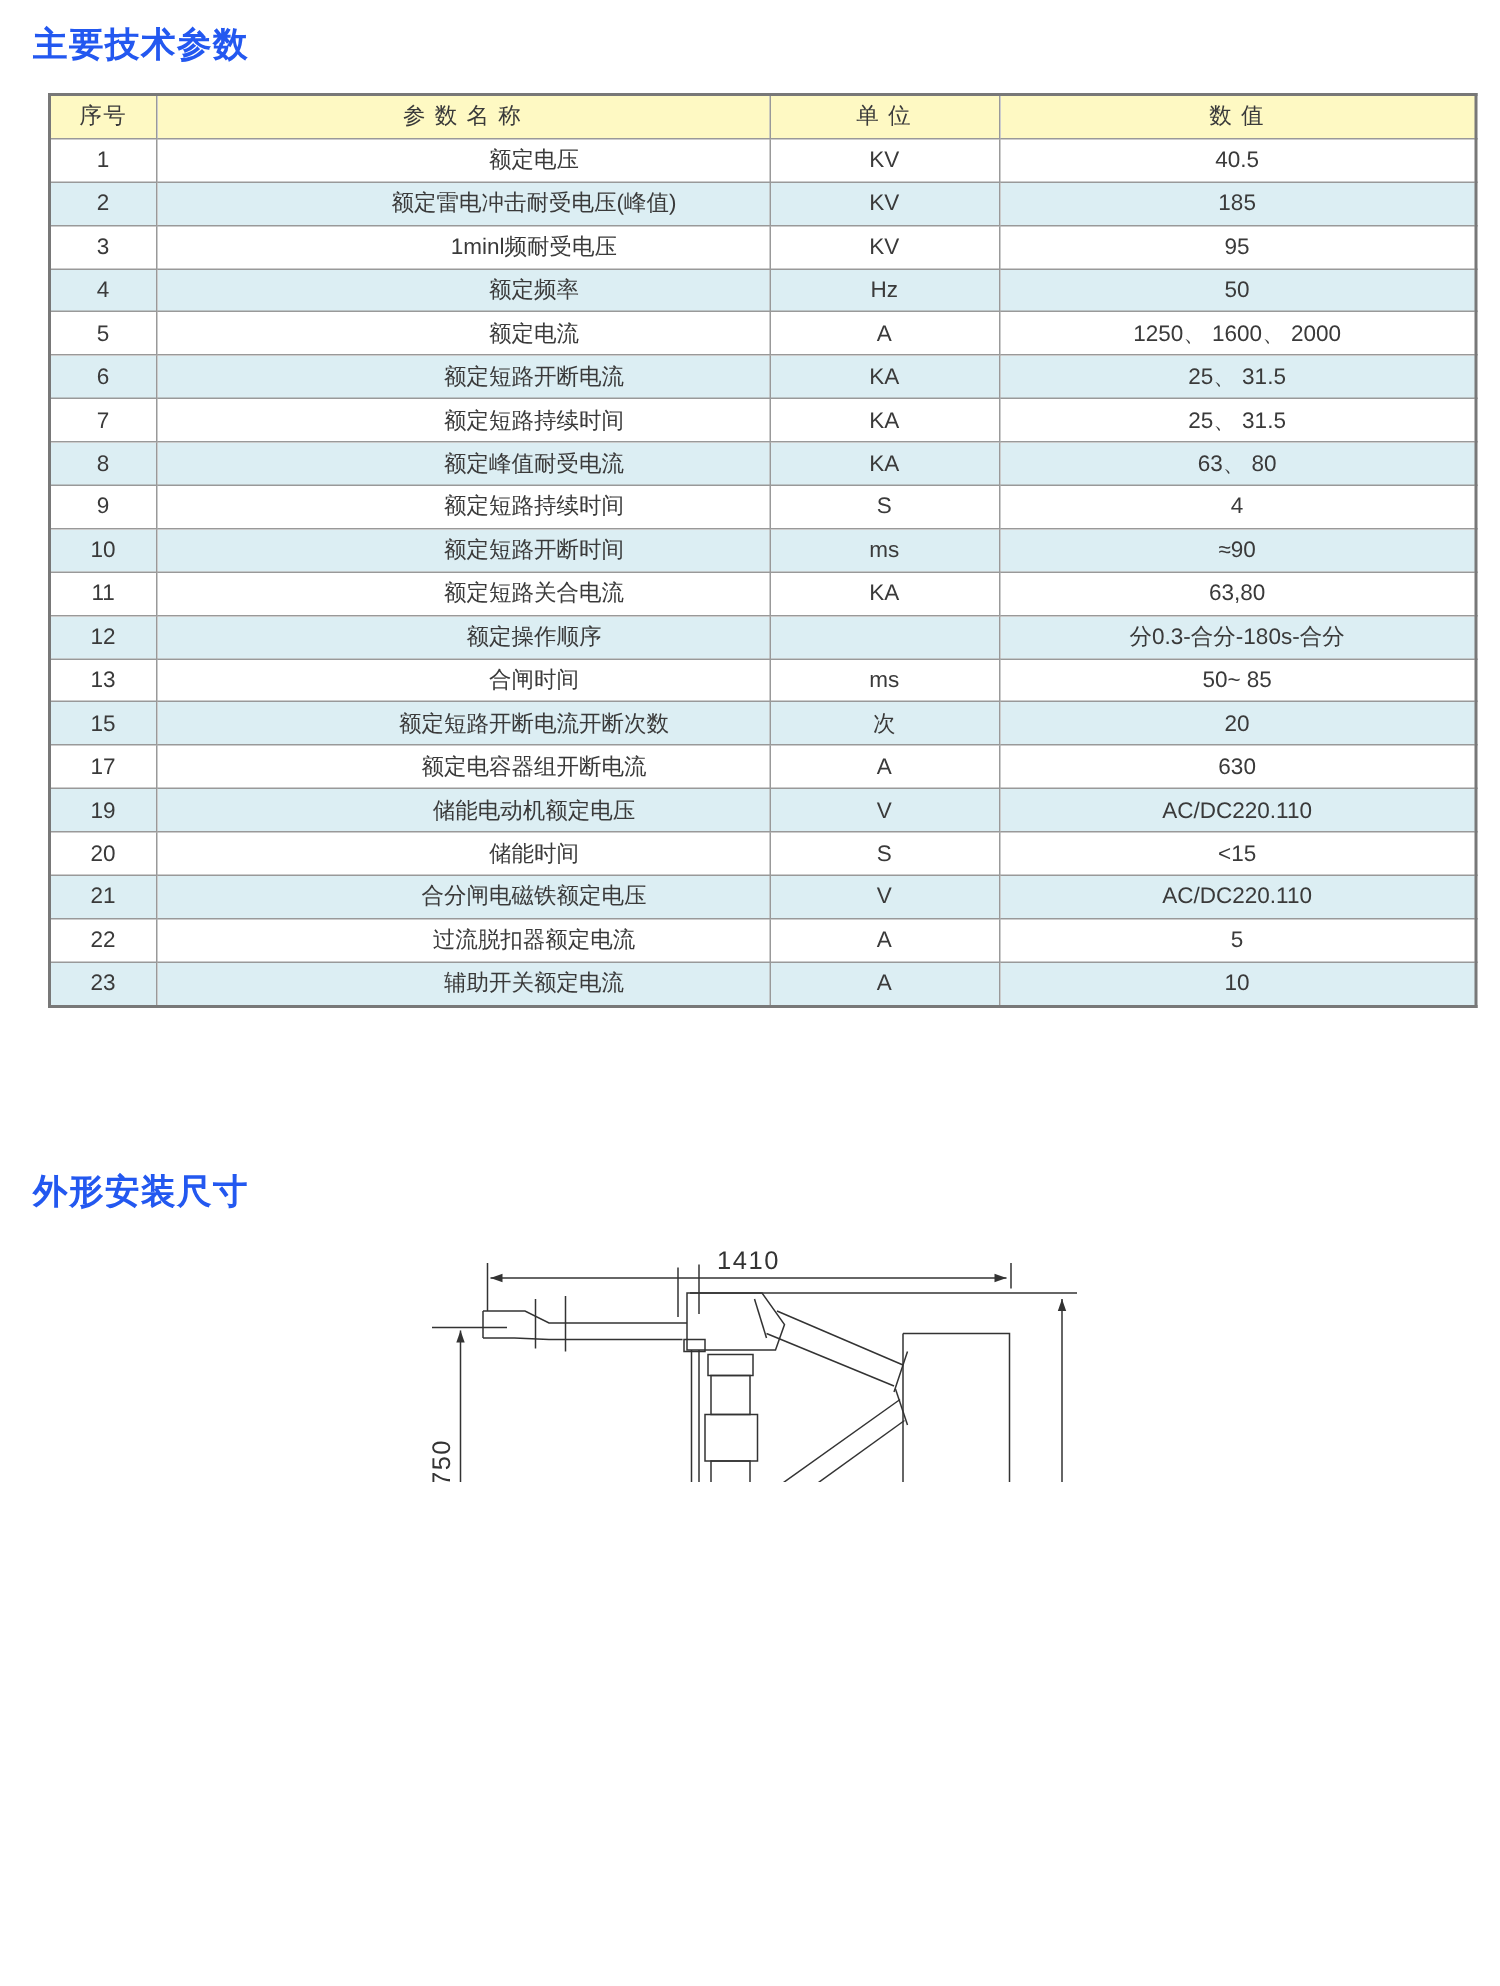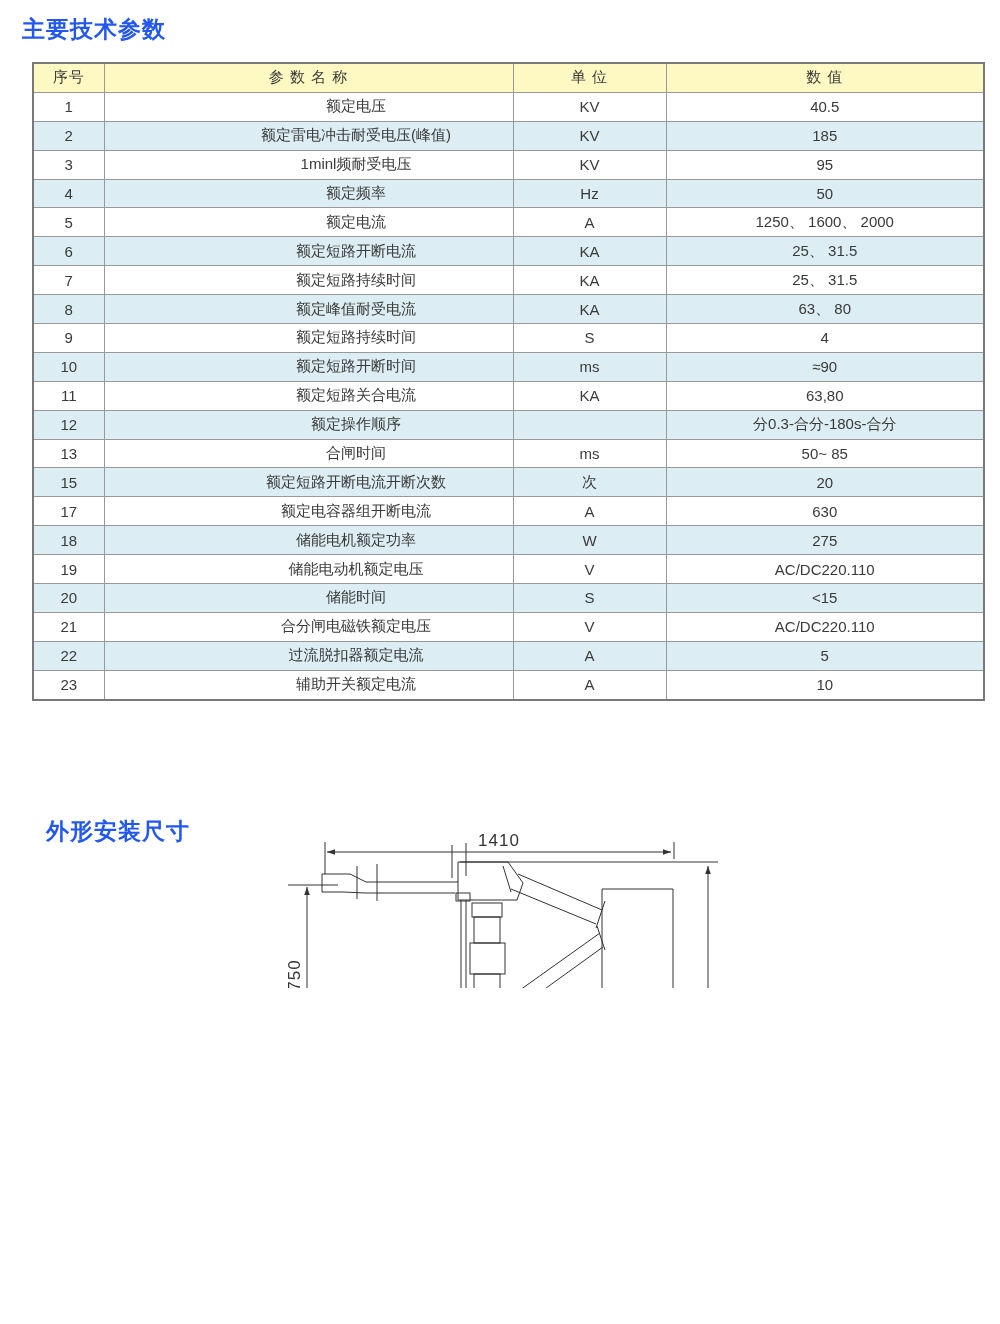--- a/index.html
+++ b/index.html
@@ -1,20 +1,20 @@
 <!DOCTYPE html>
 <html><head>
 <meta charset="utf-8">
 <style>
   html,body{margin:0;padding:0;background:#ffffff;}
   body{font-family:"Liberation Sans","DejaVu Sans",sans-serif;color:#333;}
   .page{position:relative;width:1000px;height:988px;background:#fff;overflow:hidden;}
   .section-title{position:absolute;left:22px;font-size:23px;font-weight:bold;letter-spacing:1px;}
   .title-1{top:14px;}
-  .title-2{top:816px;margin-left:24px;}
+  .title-2{top:779px;}
   table.params{
     position:absolute;left:32px;top:62px;width:951px;
     border-collapse:collapse;table-layout:fixed;
     font-size:15px;color:#3a3a3a;
   }
   table.params td, table.params th{
     border:1px solid #999;height:27.9px;padding:0;
     text-align:center;font-weight:normal;vertical-align:middle;
     white-space:nowrap;overflow:hidden;
   }
@@ -134,26 +134,20 @@
           <td>次</td>
           <td>20</td>
         </tr>
         <tr>
           <td>17</td>
           <td class="name-cell">额定电容器组开断电流</td>
           <td>A</td>
           <td>630</td>
         </tr>
         <tr>
-          <td>18</td>
-          <td class="name-cell">储能电机额定功率</td>
-          <td>W</td>
-          <td>275</td>
-        </tr>
-        <tr>
           <td>19</td>
           <td class="name-cell">储能电动机额定电压</td>
           <td>V</td>
           <td>AC/DC220.110</td>
         </tr>
         <tr>
           <td>20</td>
           <td class="name-cell">储能时间</td>
           <td>S</td>
           <td>&lt;15</td>

